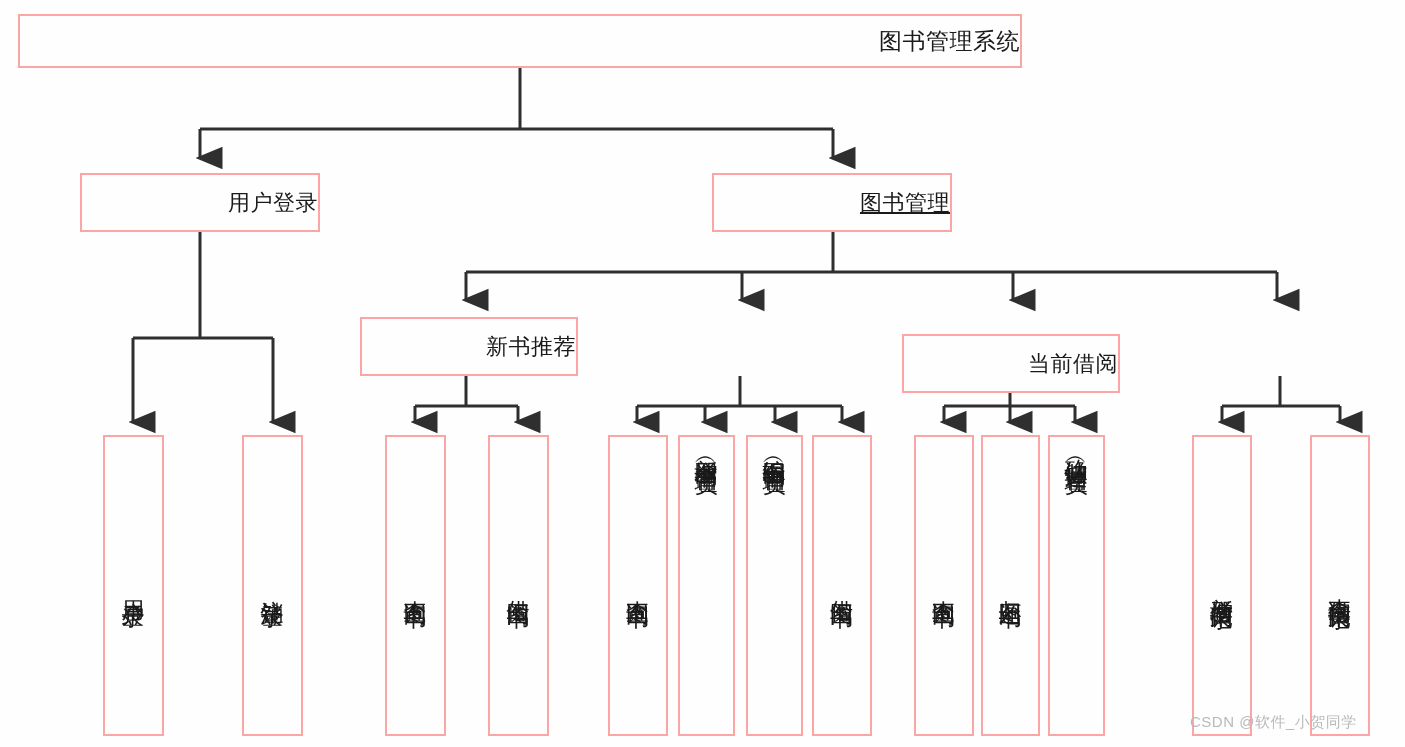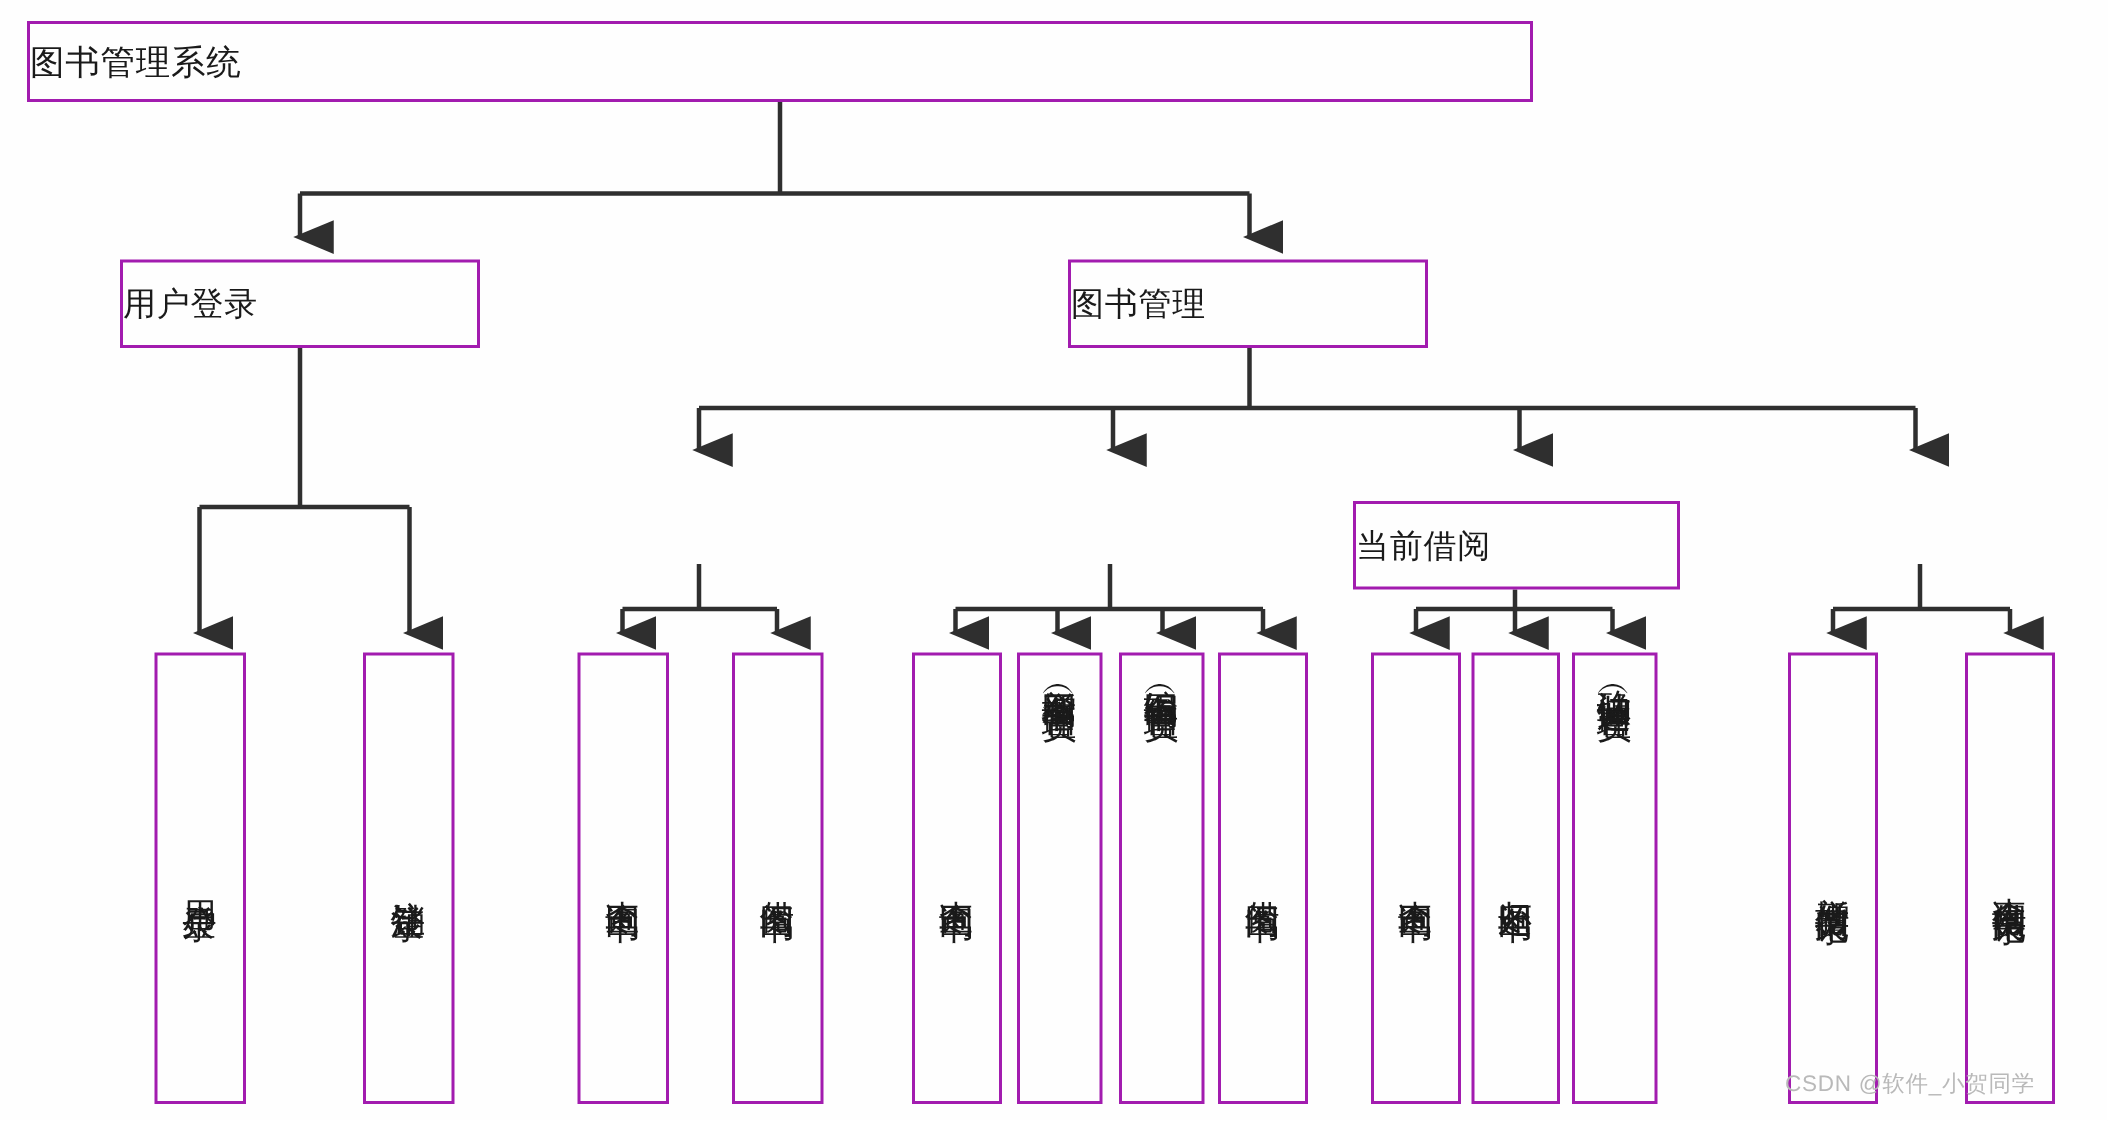--- a/index.html
+++ b/index.html
@@ -21,25 +21,25 @@
     position: absolute;
     left: 0;
     top: 0;
     width: 1405px;
     height: 747px;
     pointer-events: none;
   }
   .node {
     position: absolute;
     box-sizing: border-box;
-    border: 2px solid #a21caf;
+    border: 2px solid #fca5a5;
     background: #fefefe;
     display: flex;
     align-items: center;
-    justify-content: flex-start;
+    justify-content: flex-end;
     color: #1a1a1a;
   }
   .node .label {
     display: block;
     text-align: center;
     line-height: 1.32;
     letter-spacing: 0.5px;
   }
   
   .node.h .label {
@@ -128,24 +128,27 @@
     </g>
   </svg>
 
   <div class="node h root" style="left:18px; top:14px; width:1004px; height:54px;">
     <span class="label">图书管理系统</span>
   </div>
 
   <div class="node h" style="left:80px; top:173px; width:240px; height:59px;">
     <span class="label">用户登录</span>
   </div>
-  <div class="node h" style="left:712px; top:173px; width:240px; height:59px;">
+  <div class="node h" style="left:712px; top:173px; width:240px; height:59px;text-decoration:underline;">
     <span class="label">图书管理</span>
   </div>
 
+  <div class="node h" style="left:360px; top:317px; width:218px; height:59px;">
+    <span class="label">新书推荐</span>
+  </div>
   <div class="node h" style="left:902px; top:317px; width:218px; height:59px;margin-top:17px;">
     <span class="label">当前借阅</span>
   </div>
 
   <div class="node v center" style="left:103px; top:435px; width:61px; height:301px;">
     <span class="label">用户登录</span>
   </div>
   <div class="node v center" style="left:242px; top:435px; width:61px; height:301px;">
     <span class="label">注销登录</span>
   </div>

